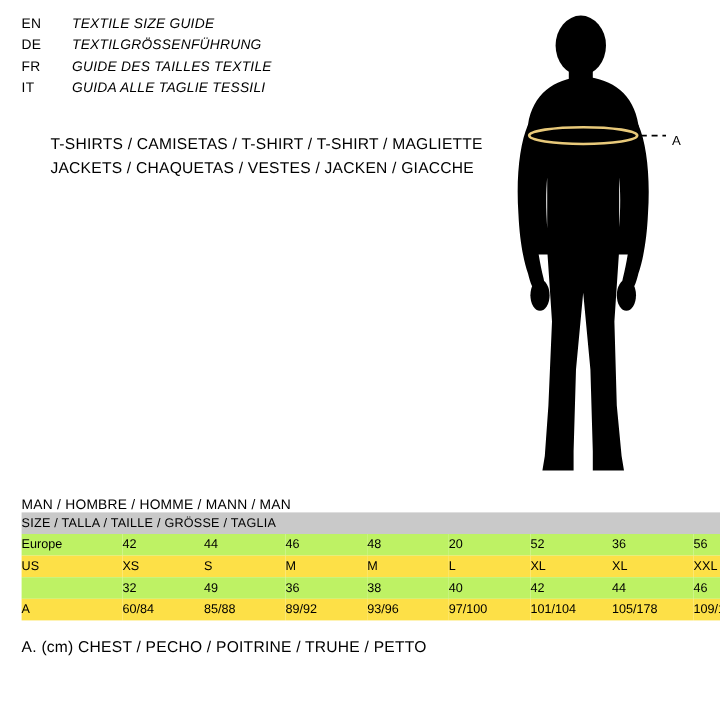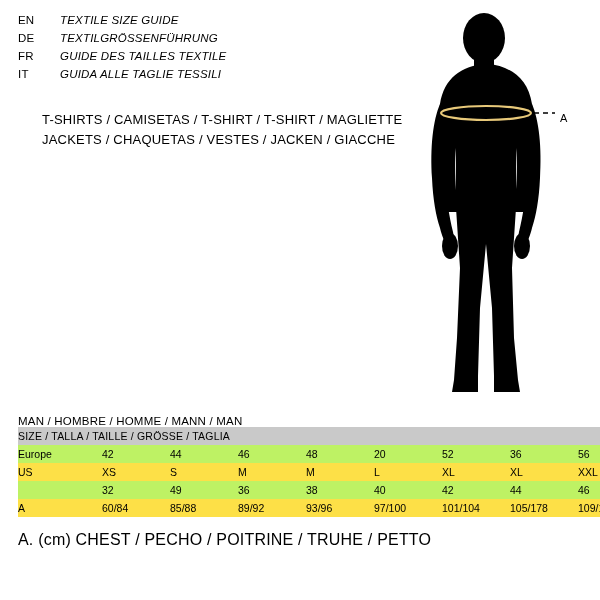--- a/index.html
+++ b/index.html
@@ -114,21 +114,21 @@
     padding-left: 2px;
   }
   .row-dark td {
     background: #fde047;
     padding-left: 2px;
   }
   .col-label { width: 84px; }
   .col-val { width: 68px; }
   .footnote {
     margin-top: 14px;
-    font-size: 16px;
+    font-size: 13px;
     letter-spacing: 0.2px;
   }
 </style>
 </head>
 <body>
 
 <div class="page">
 
   <div class="lang-block">
     <div class="lang-row">

